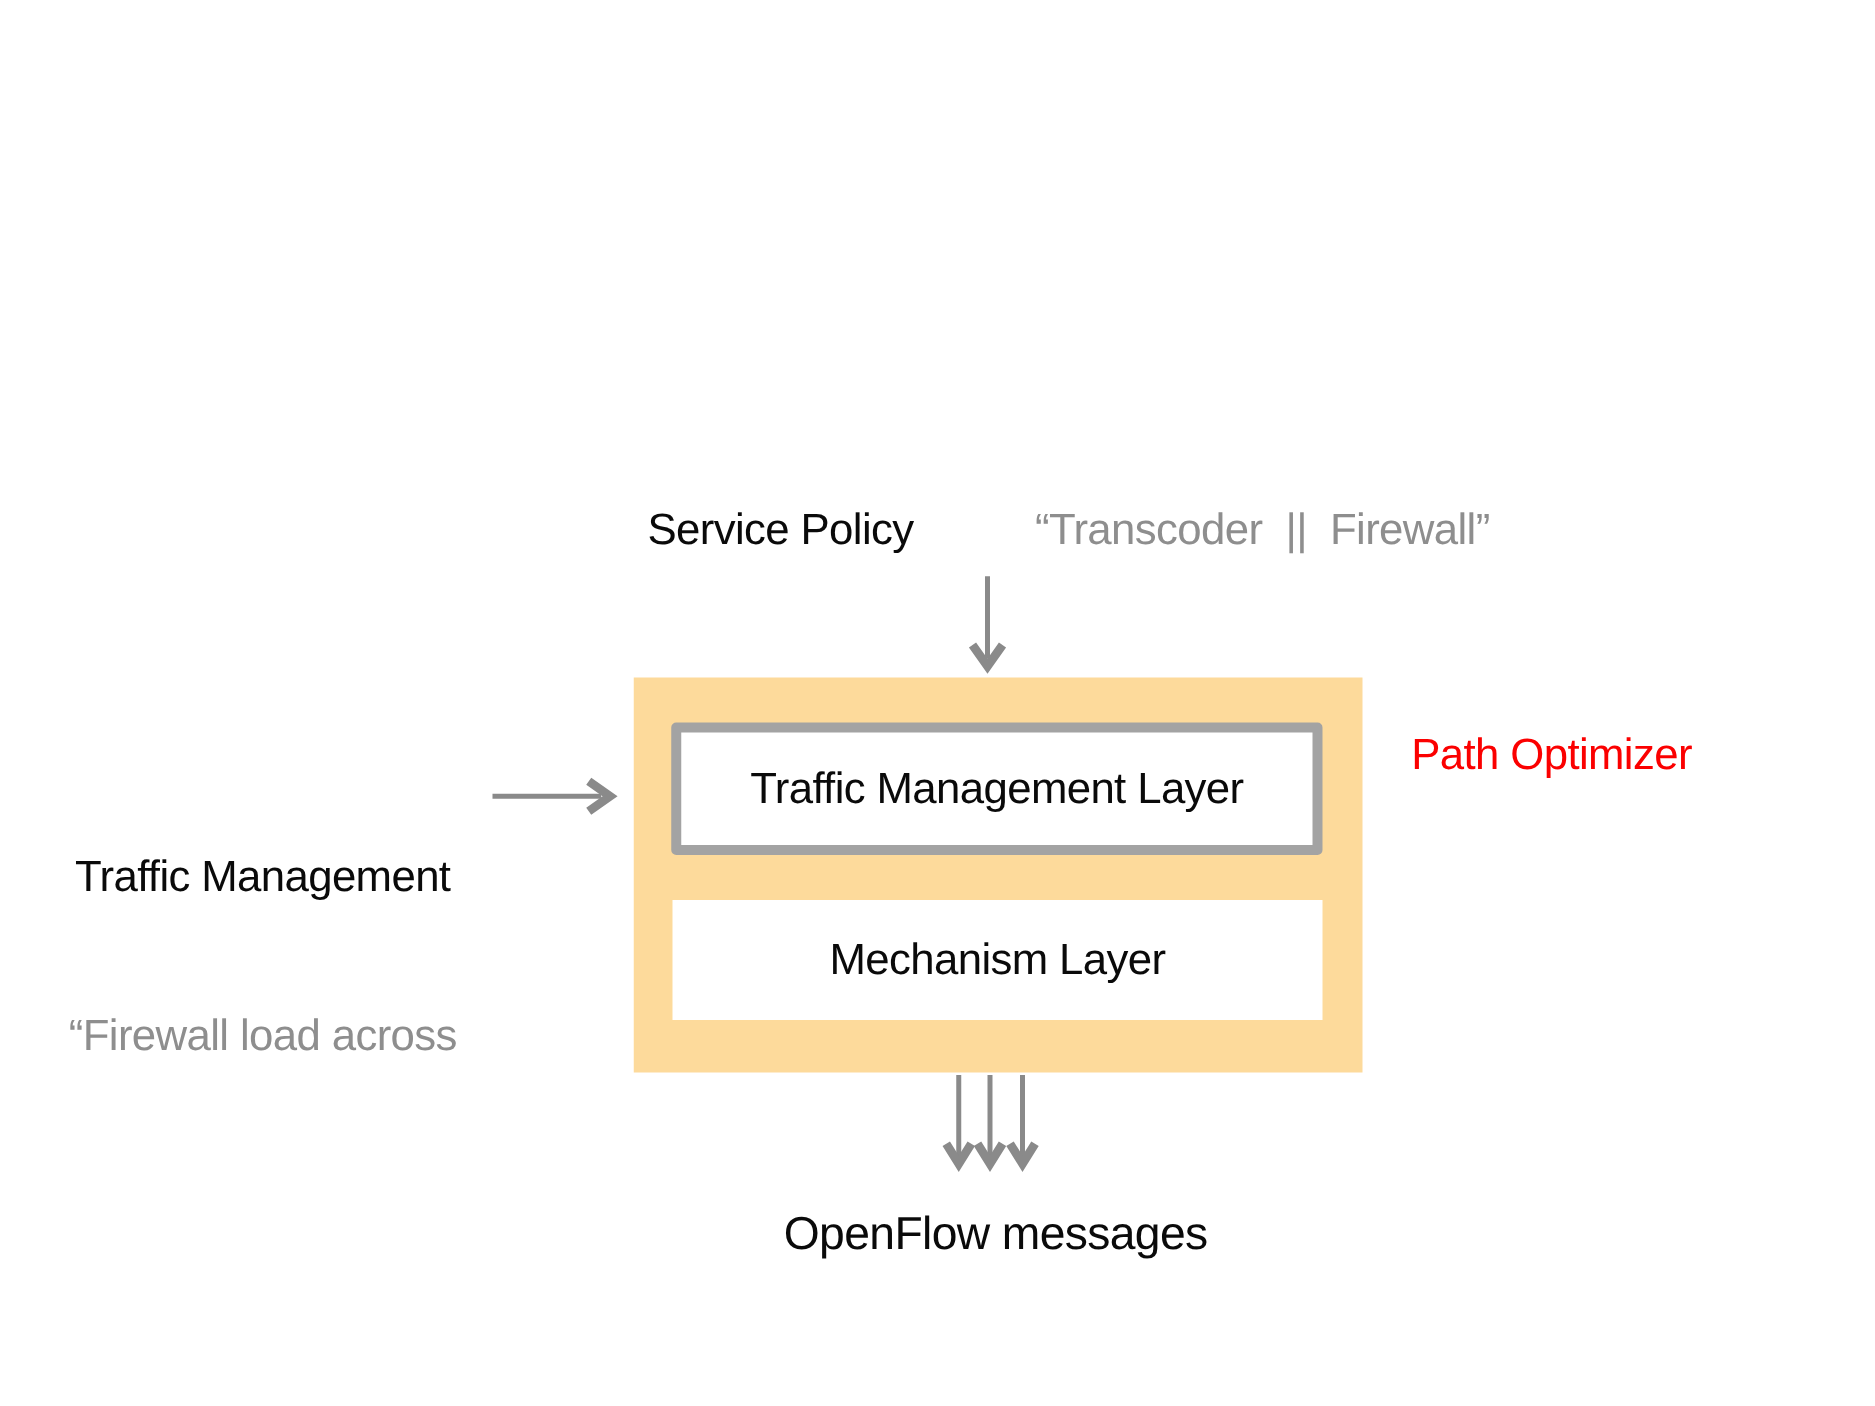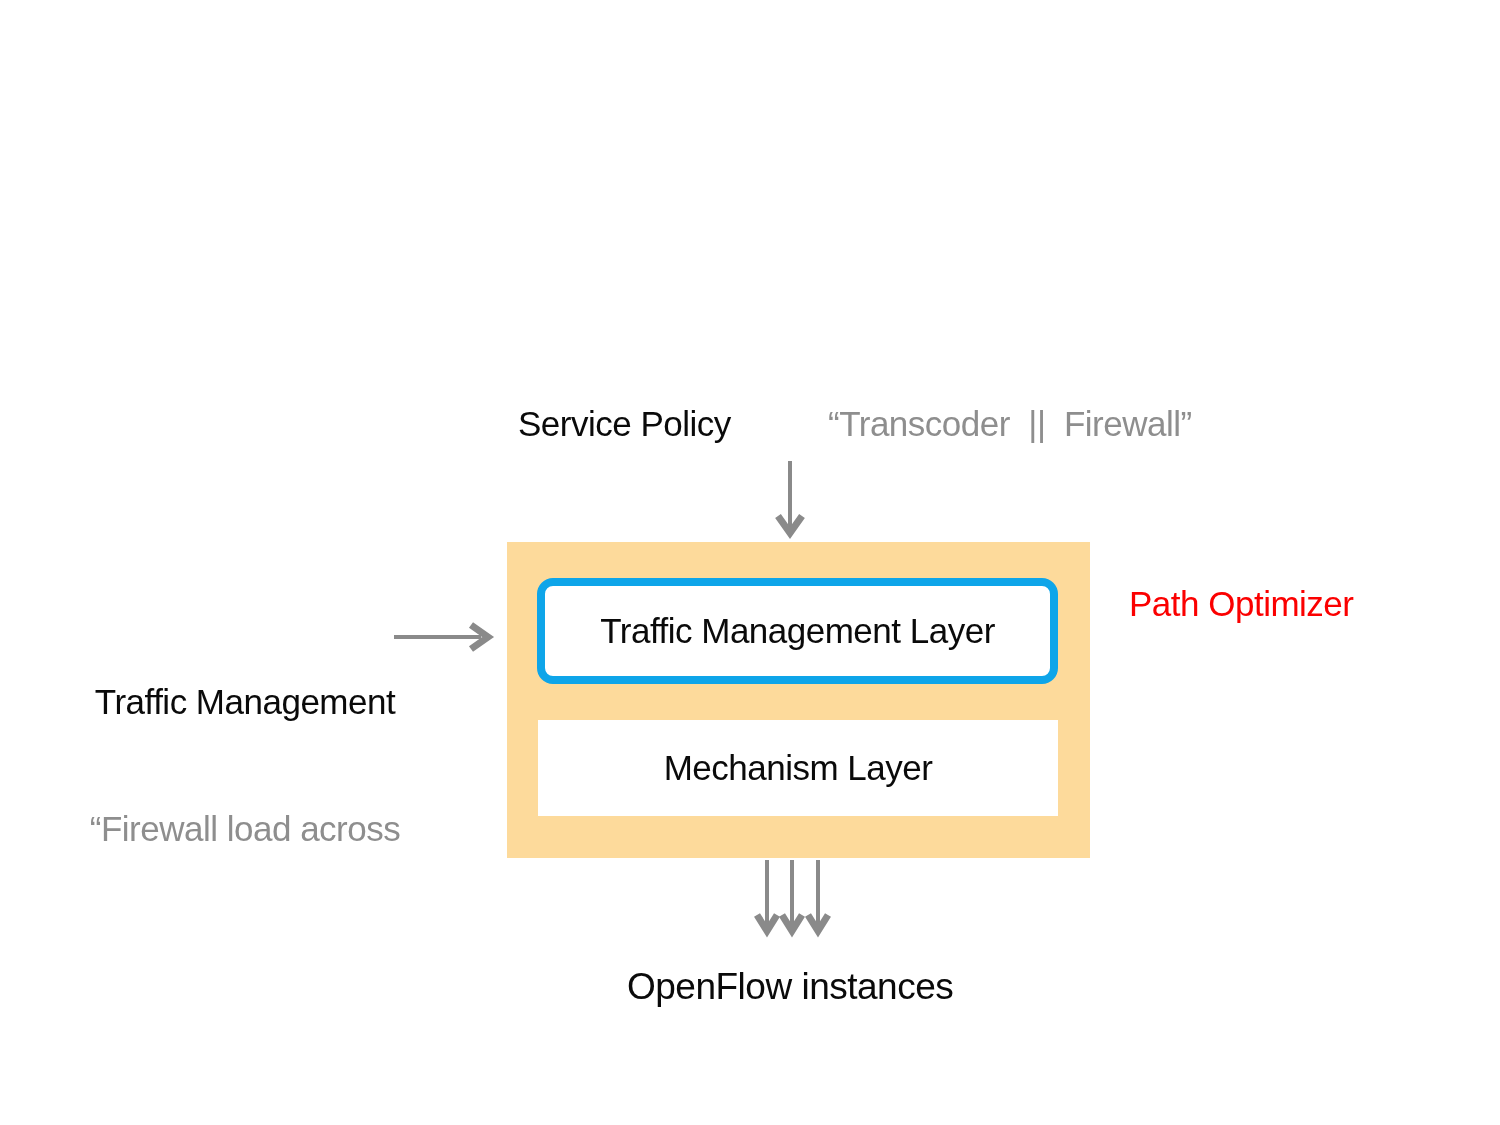--- a/index.html
+++ b/index.html
@@ -18,21 +18,21 @@
   .lbl {
     position: absolute;
     font-size: 35px;
     letter-spacing: -0.5px;
     color: #0a0a0a;
     white-space: pre;
     line-height: 41px;
   }
   .lbl.muted { color: #8e8e8e; }
   .lbl.red   { color: #fb0000; }
-  .lbl.center { text-align: center; }
+  .lbl.center { }
 
   .service-policy       { left: 518px; top: 403px; font-weight: 500; }
   .transcoder-quote     { left: 828px; top: 403px; }
   .left-policy          { left: 60px;  top: 599px; width: 370px; }
   .balance-quote        { left: 55px;  top: 726px; width: 380px; }
   .path-optimizer       { left: 1129px; top: 583px; }
   .openflow             { left: 627px; top: 966px; font-size: 37px; }
 
   .module-box {
     position: absolute;
@@ -51,22 +51,22 @@
     font-size: 35px;
     letter-spacing: -0.5px;
     color: #0a0a0a;
     white-space: pre;
   }
   .layer-box.highlighted {
     left: 537px;
     top: 578px;
     width: 521px;
     height: 106px;
-    border: 8px solid #0ea5e9;
-    border-radius: 16px;
+    border: 8px solid #a3a3a3;
+    border-radius: 4px;
     box-sizing: border-box;
   }
   .layer-box.plain {
     left: 538px;
     top: 720px;
     width: 520px;
     height: 96px;
   }
   .arrow-layer {
     position: absolute;
@@ -99,21 +99,21 @@
   <div class="lbl center left-policy">
     <span style="display:block">Traffic Management</span>
   </div>
 
   <div class="lbl muted center balance-quote">
     <span style="display:block">“Firewall load across</span>
   </div>
 
   <div class="lbl red path-optimizer">Path Optimizer</div>
 
-  <div class="lbl openflow">OpenFlow instances</div>
+  <div class="lbl openflow">OpenFlow messages</div>
 
   <svg class="arrow-layer" viewBox="0 0 1500 1125">
 
     <g stroke="#8a8a8a" fill="none">
       <line x1="790" y1="461" x2="790" y2="527" stroke-width="4"></line>
       <polyline points="778,516 790,533 802,516" stroke-width="7"></polyline>
     </g>
 
     <g stroke="#8a8a8a" fill="none">
       <line x1="394" y1="637" x2="481" y2="637" stroke-width="4"></line>

